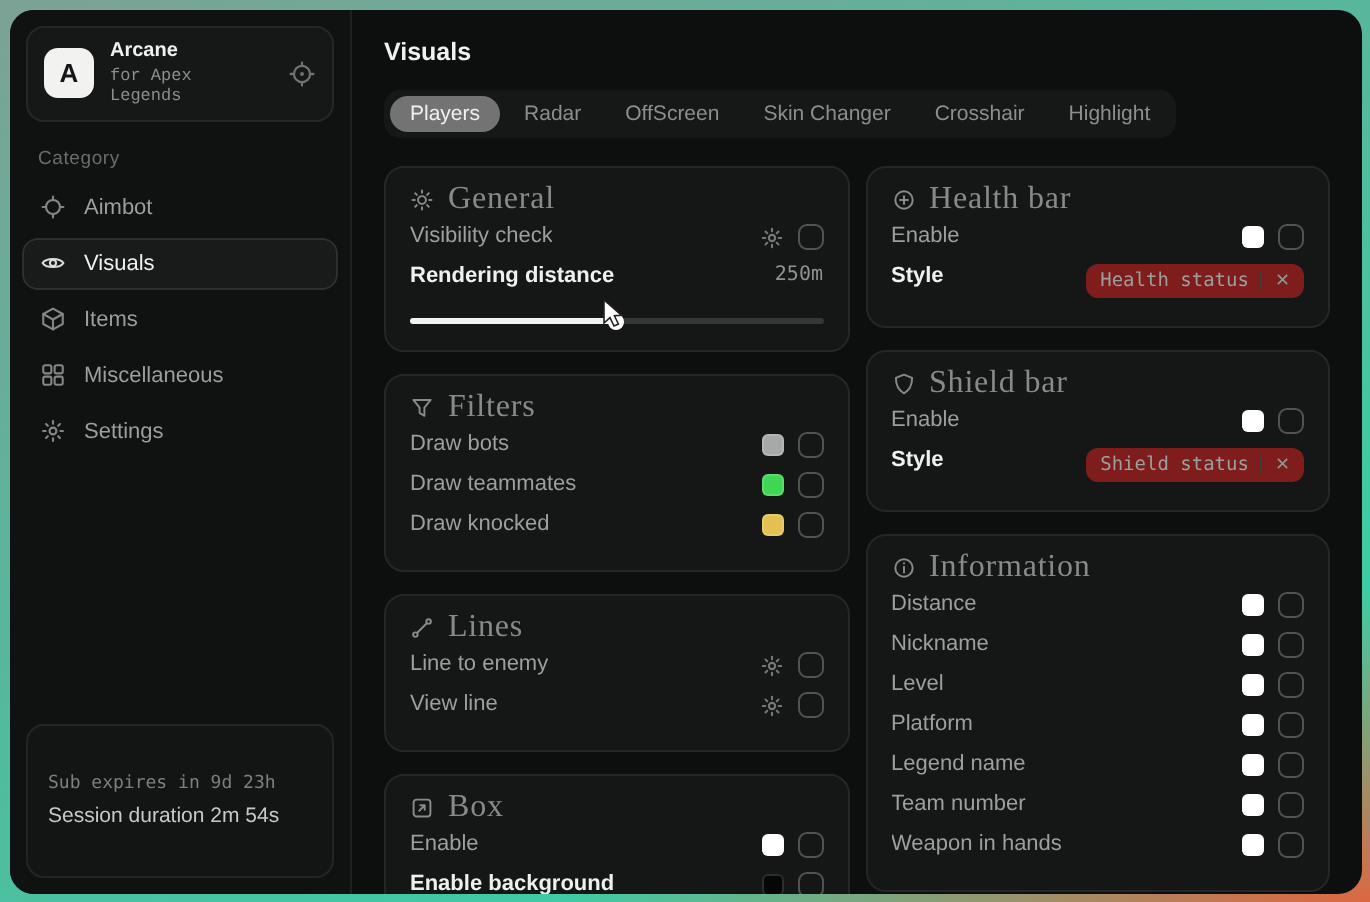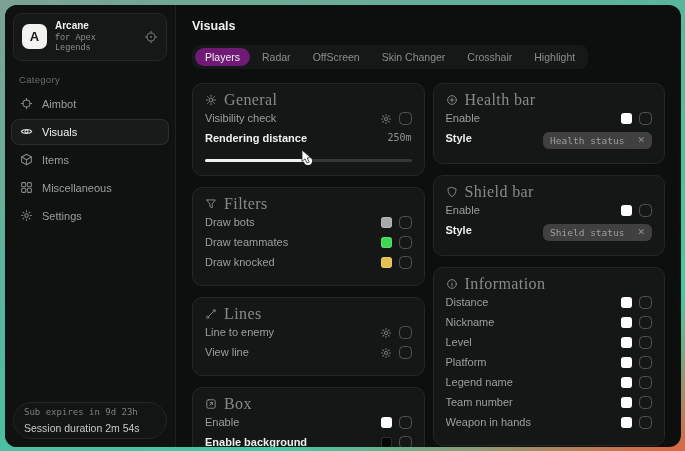--- a/index.html
+++ b/index.html
@@ -29,49 +29,49 @@
   .app-sub{font-size:8.5px;color:#8b8f8c;font-family:Liberation Mono, monospace;}
   .hdr-ic{color:#6f7371;display:flex;}
   .cat{margin:13px 14px 6px;font-size:9.5px;color:#696d6b;letter-spacing:.3px;}
   .nav{display:flex;flex-direction:column;gap:2px;padding:0 6px;}
   .nav-item{display:flex;align-items:center;gap:9px;height:26px;padding:0 8px;border-radius:8px;
     font-size:11px;color:#9b9f9c;border:1px solid transparent;cursor:default;}
   .nav-item .ic{color:#83878
 4;color:#838784;display:flex;}
   .nav-item.active{background:#181b1a;border-color:#2c2f2e;color:var(--bright);}
   .nav-item.active .ic{color:#d9dcda;}
-  .foot-card{margin:auto 8px 8px;border:1px solid #232625;border-radius:19px;padding:4px 10px;background:#121514;}
+  .foot-card{margin:auto 8px 8px;border:1px solid #232625;border-radius:9px;padding:24px 10px;background:#121514;}
   .foot-l1{font-family:"DejaVu Sans Mono",monospace;font-size:9px;color:#7d817e;white-space:nowrap;}
   .foot-l2{font-size:10.5px;color:#c6cac7;margin-top:5px;white-space:nowrap;}
   
   .main{flex:1;padding:14px 16px 0;overflow:hidden;}
   .title{font-size:12.5px;font-weight:bold;color:var(--bright);height:16px;}
   .tabs{display:inline-flex;gap:2px;background:#151817;border-radius:8px;padding:3px;margin-top:10px;}
   .tab{font-size:10.5px;color:#8a8e8c;padding:3px 10px;border-radius:11px;white-space:nowrap;cursor:default;}
-  .tab.active{background:#701a75;color:var(--bright);}
+  .tab.active{background:#737373;color:var(--bright);}
   .cols{display:flex;gap:8px;margin-top:14px;align-items:flex-start;}
   .col{flex:1;display:flex;flex-direction:column;gap:11px;min-width:0;}
   .panel{background:var(--panel);border:1px solid var(--pborder);border-radius:10px;padding:9px 12px;}
   .p-head{display:flex;align-items:center;gap:7px;height:14px;margin-bottom:5px;color:var(--dimmer);}
   .p-title{font-family:Liberation Serif, serif;font-size:16px;letter-spacing:.4px;}
   .row{display:flex;align-items:flex-start;justify-content:space-between;height:20px;}
   .row.tall{height:22px;}
   .lbl{font-size:11px;color:var(--dim);white-space:nowrap;overflow:hidden;}
   .lbl.bright{color:var(--bright);font-weight:bold;}
   .ctrls{display:flex;align-items:center;gap:7px;flex-shrink:0;}
   .checkbox{width:13px;height:13px;border:1.5px solid #50545
 2;border:1.5px solid #505452;border-radius:4.5px;background:transparent;}
   .swatch{width:11px;height:11px;border-radius:3px;box-shadow:inset 0 0 0 1px rgba(255,255,255,.16);}
   .gear-btn{color:#767a77;display:flex;}
   .val{font-family:"DejaVu Sans Mono",monospace;font-size:10px;color:#8f938f;}
   .slider{position:relative;height:3px;border-radius:2px;background:#343736;margin:7px 0 4px;}
   .slider-fill{position:absolute;left:0;top:0;bottom:0;border-radius:2px;background:#f2f3f1;}
   .slider-handle{position:absolute;top:50%;width:8px;height:8px;border-radius:50%;background:#fff;
     transform:translate(-50%,-50%);}
-  .tag{display:inline-flex;align-items:center;background:#404040;border-radius:6px;padding:3px 7px;gap:6px;}
+  .tag{display:inline-flex;align-items:center;background:#7f1d1d;border-radius:6px;padding:3px 7px;gap:6px;}
   .tag-t{font-family:"DejaVu Sans Mono",monospace;font-size:9.5px;color:#9b9f9d;white-space:nowrap;}
   .tag-x{font-size:9px;color:#8f938f;border-left:1px solid #3a3d3c;padding-left:6px;line-height:1;}
   .ic svg{display:block;}
   .cursor{position:absolute;left:301px;top:150px;z-index:5;pointer-events:none;}
 </style>
 </head>
 <body>
 
 <div class="window">
   <aside class="sidebar">

